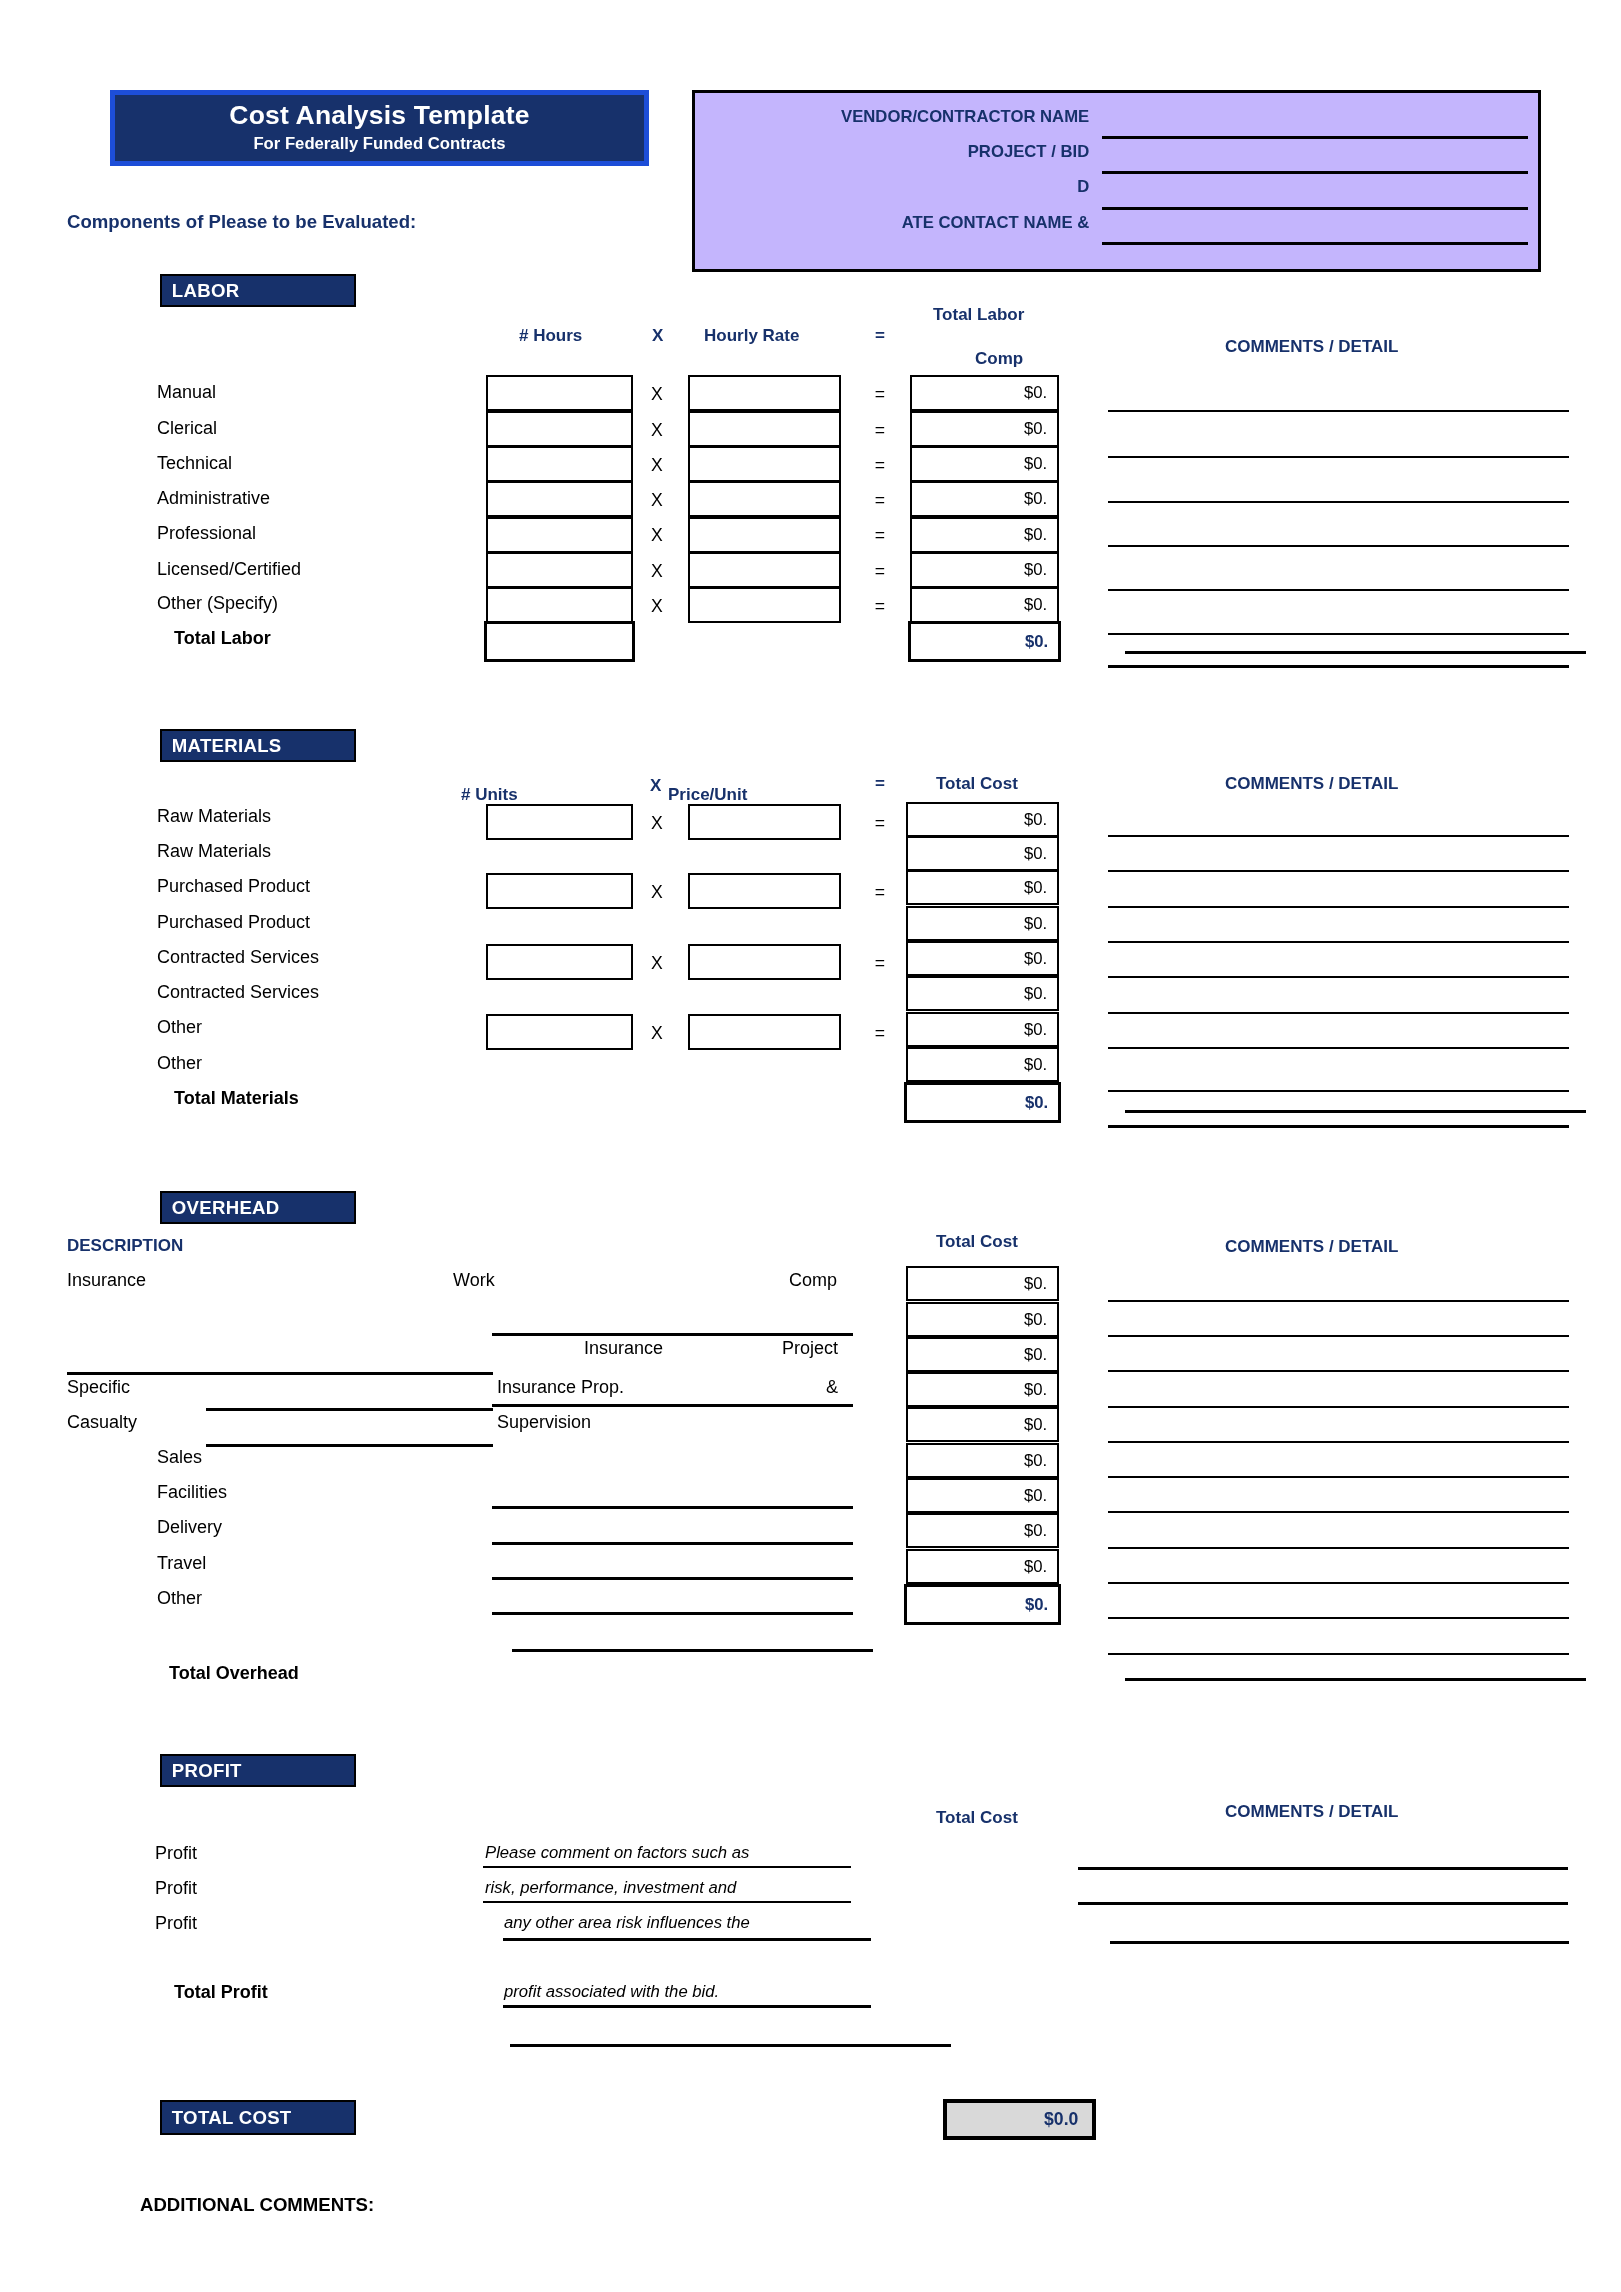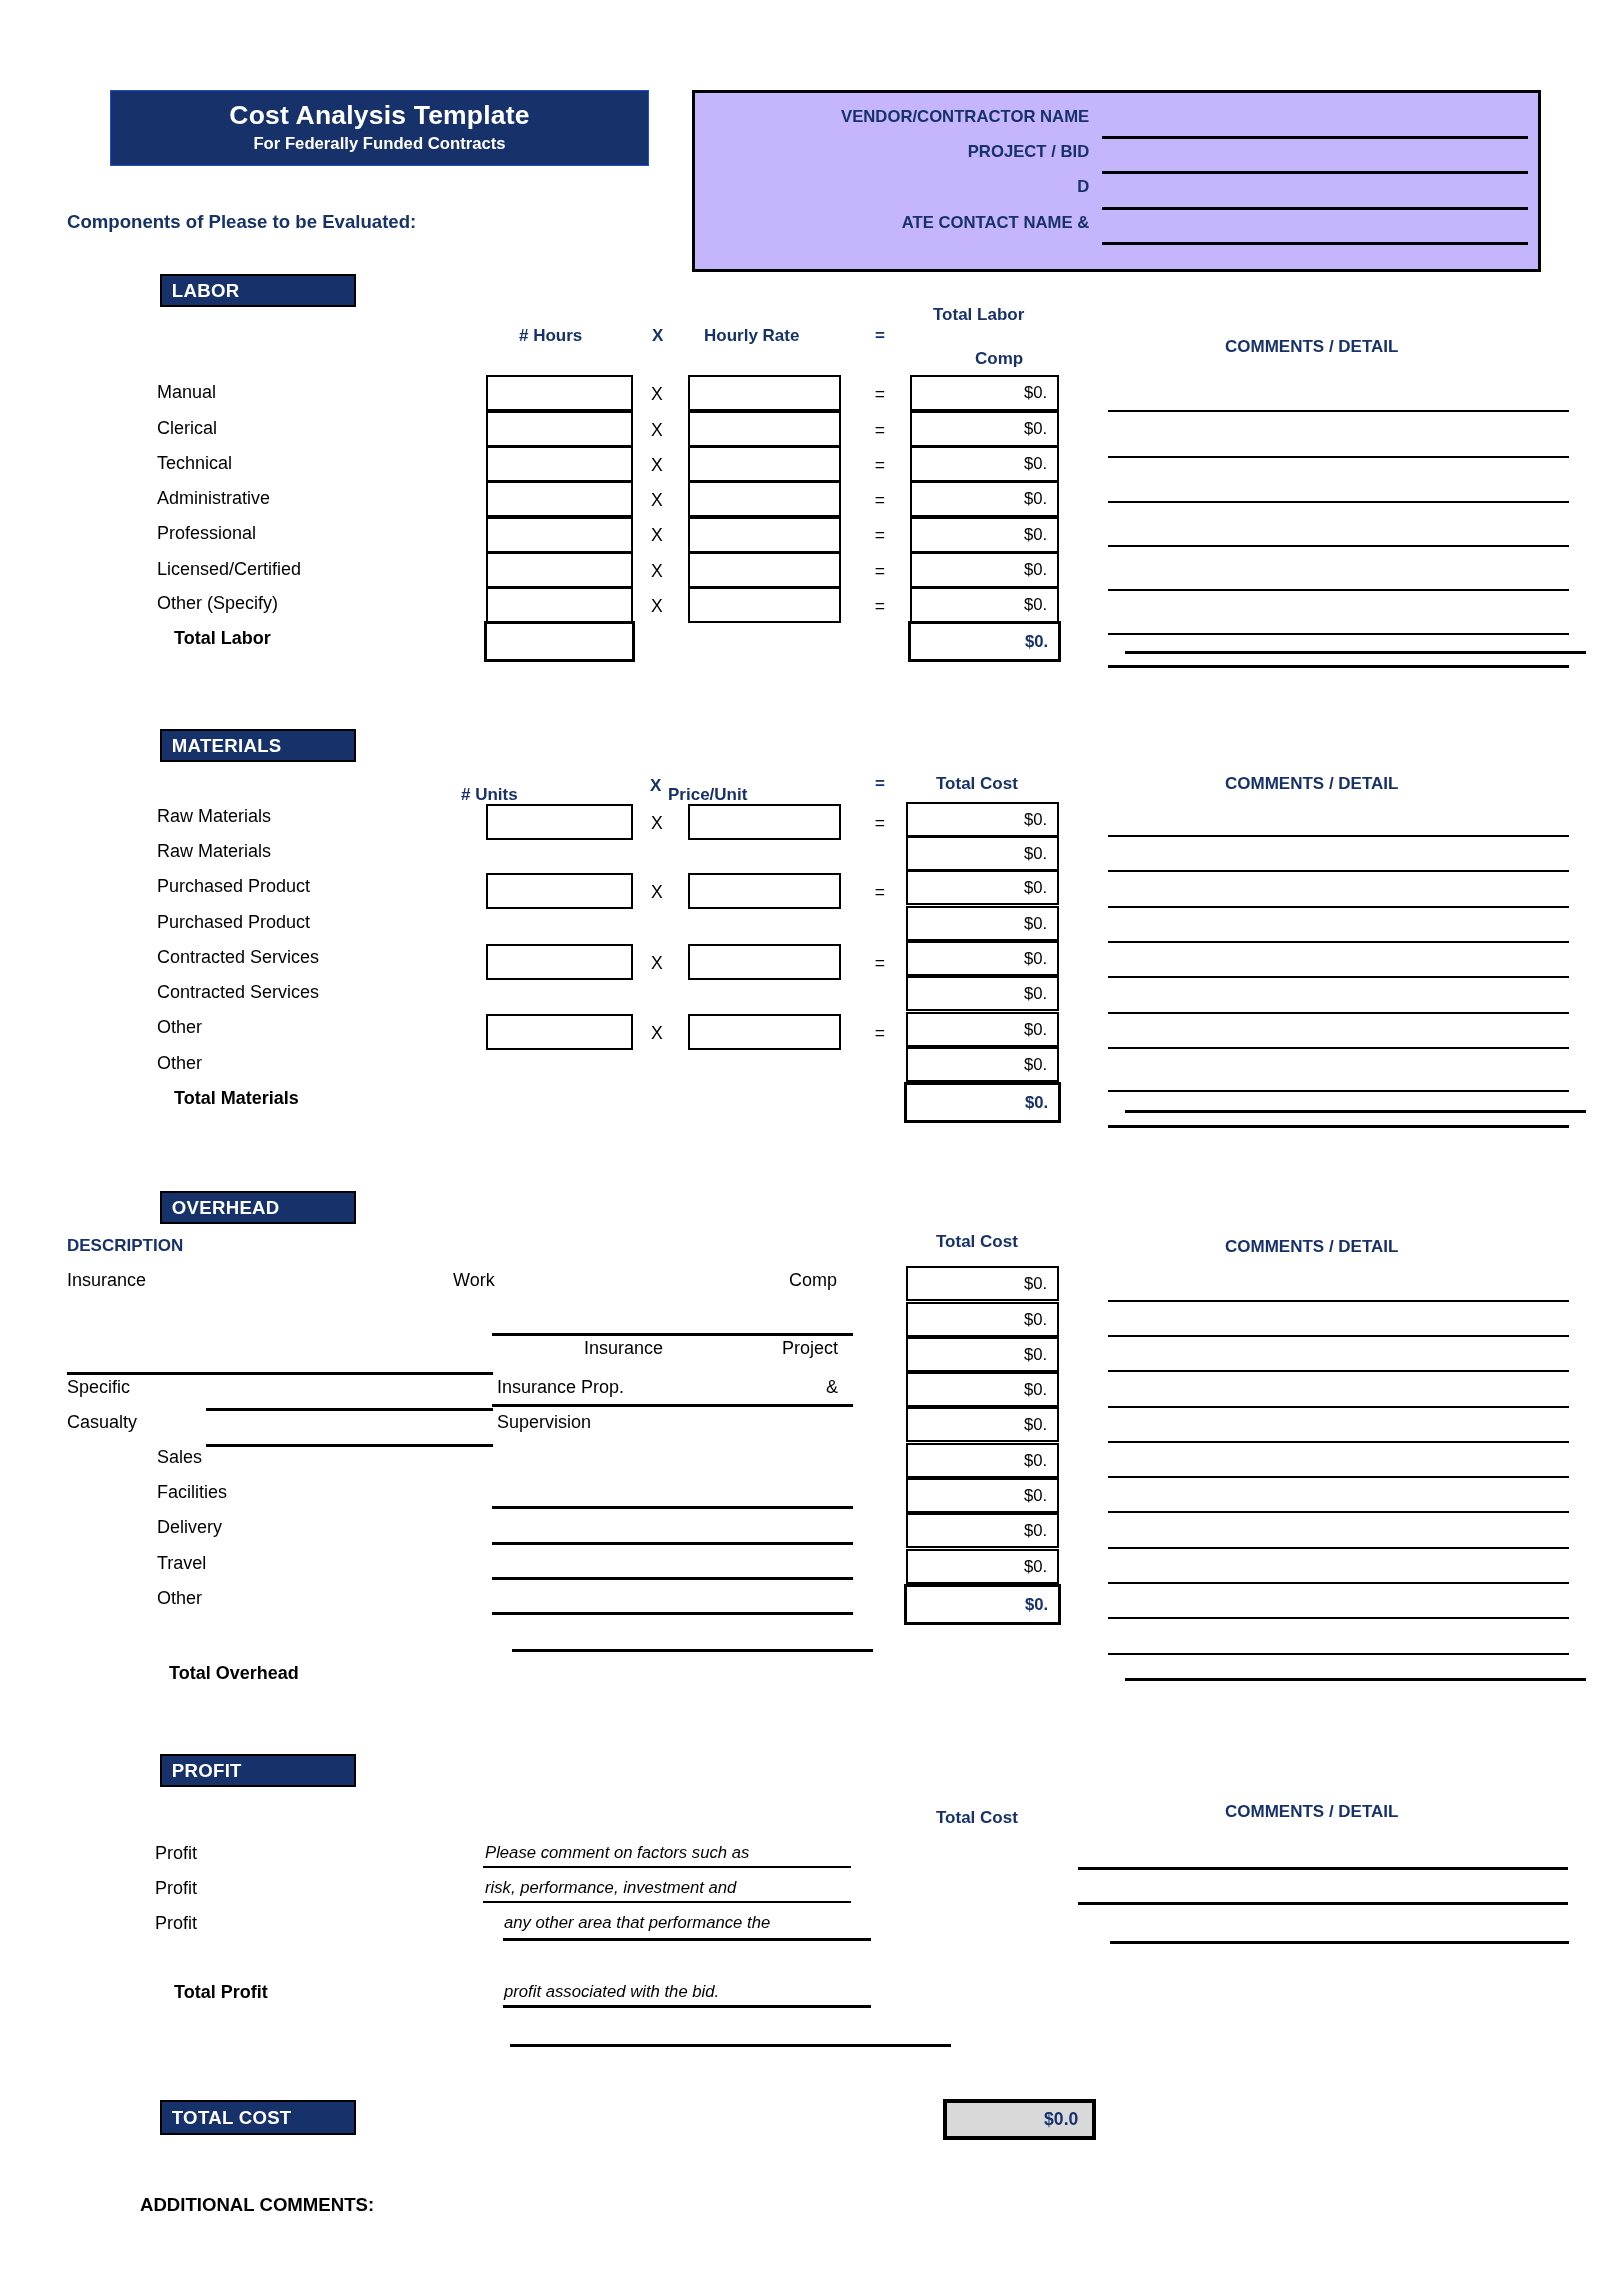--- a/index.html
+++ b/index.html
@@ -17,21 +17,21 @@
     height: 2293px;
     background: #ffffff;
   }
 
   
   .title-bar {
     position: absolute;
     left: 110px; top: 90px;
     width: 539px; height: 76px;
     background: #17316b;
-    border: 1px solid #1d4ed8;
+    border: 5px solid #1d4ed8;
     display: flex;
     flex-direction: column;
     align-items: center;
     justify-content: center;
   }
   .title-main {
     color: #ffffff;
     font-size: 26.5px;
     font-weight: bold;
     letter-spacing: 0.2px;
@@ -413,21 +413,21 @@
   <div class="lbl" style="left:155px; top:1878px;">Profit</div>
   <div class="lbl" style="left:155px; top:1913px;">Profit</div>
   <div class="lbl bold" style="left:174px; top:1982px;">Total Profit</div>
 
   <div class="italic-note" style="left:485px; top:1843px;">Please comment on factors such as</div>
   <div class="rule" style="left:483px; top:1866px; width:368px;"></div>
 
   <div class="italic-note" style="left:485px; top:1878px;">risk, performance, investment and</div>
   <div class="rule" style="left:483px; top:1901px; width:368px;"></div>
 
-  <div class="italic-note" style="left:504px; top:1913px;">any other area that performance the</div>
+  <div class="italic-note" style="left:504px; top:1913px;">any other area risk influences the</div>
   <div class="rule med" style="left:503px; top:1938px; width:368px;"></div>
 
   <div class="italic-note" style="left:504px; top:1982px;">profit associated with the bid.</div>
   <div class="rule med" style="left:503px; top:2005px; width:368px;"></div>
 
   <div class="rule med" style="left:510px; top:2044px; width:441px;"></div>
 
   <div class="rule med" style="left:1078px; top:1867px; width:490px;"></div>
   <div class="rule med" style="left:1078px; top:1902px; width:490px;"></div>
   <div class="rule med" style="left:1110px; top:1941px; width:459px;"></div>

